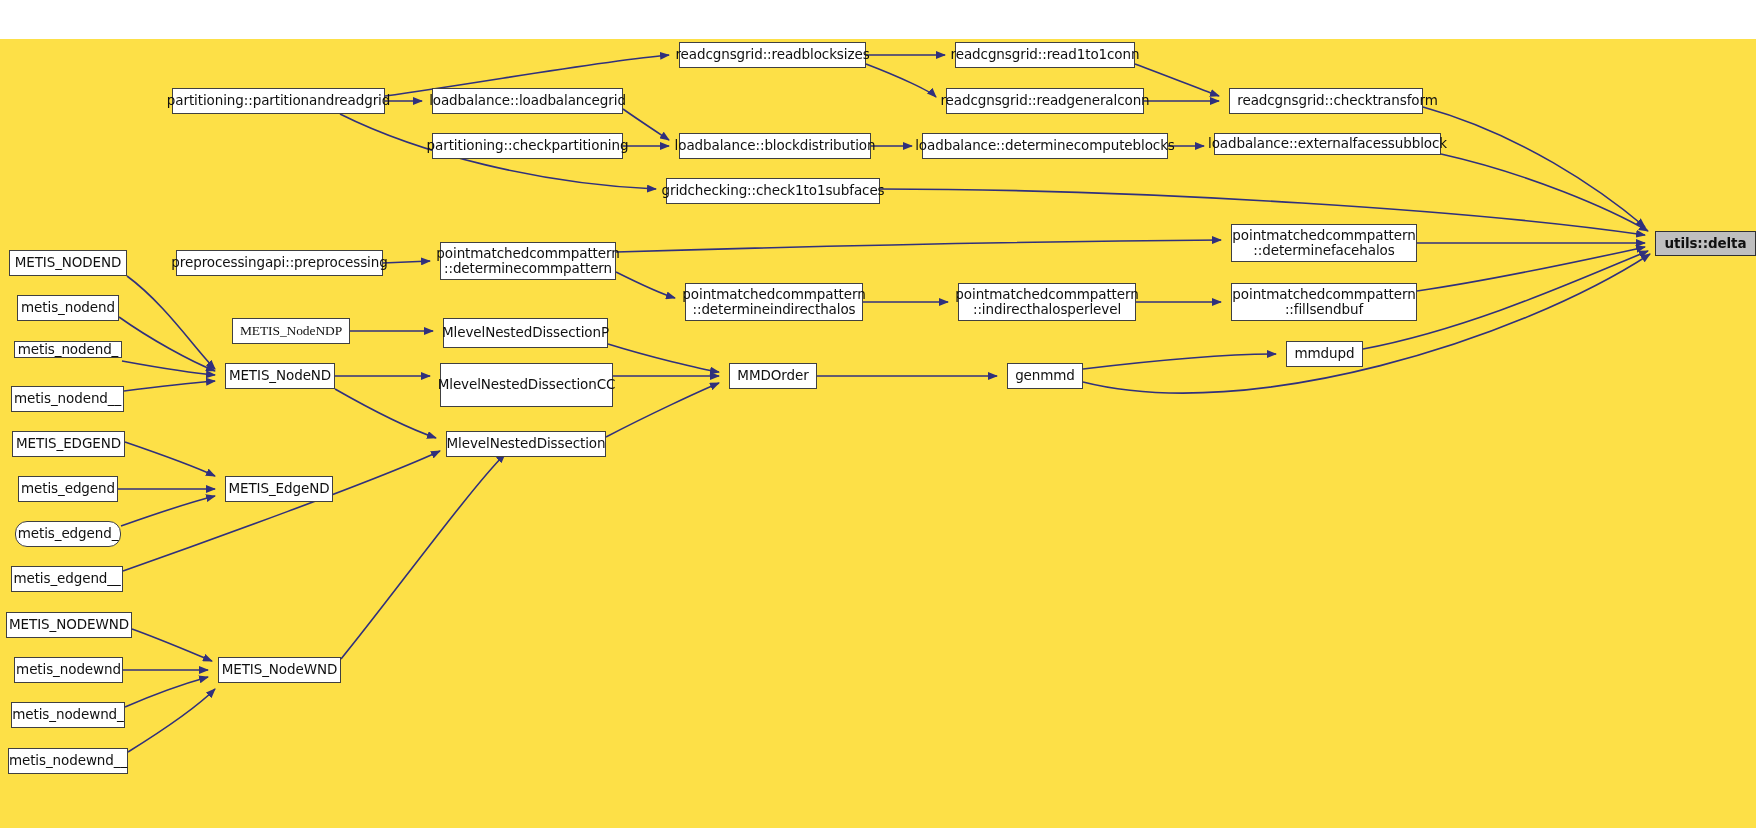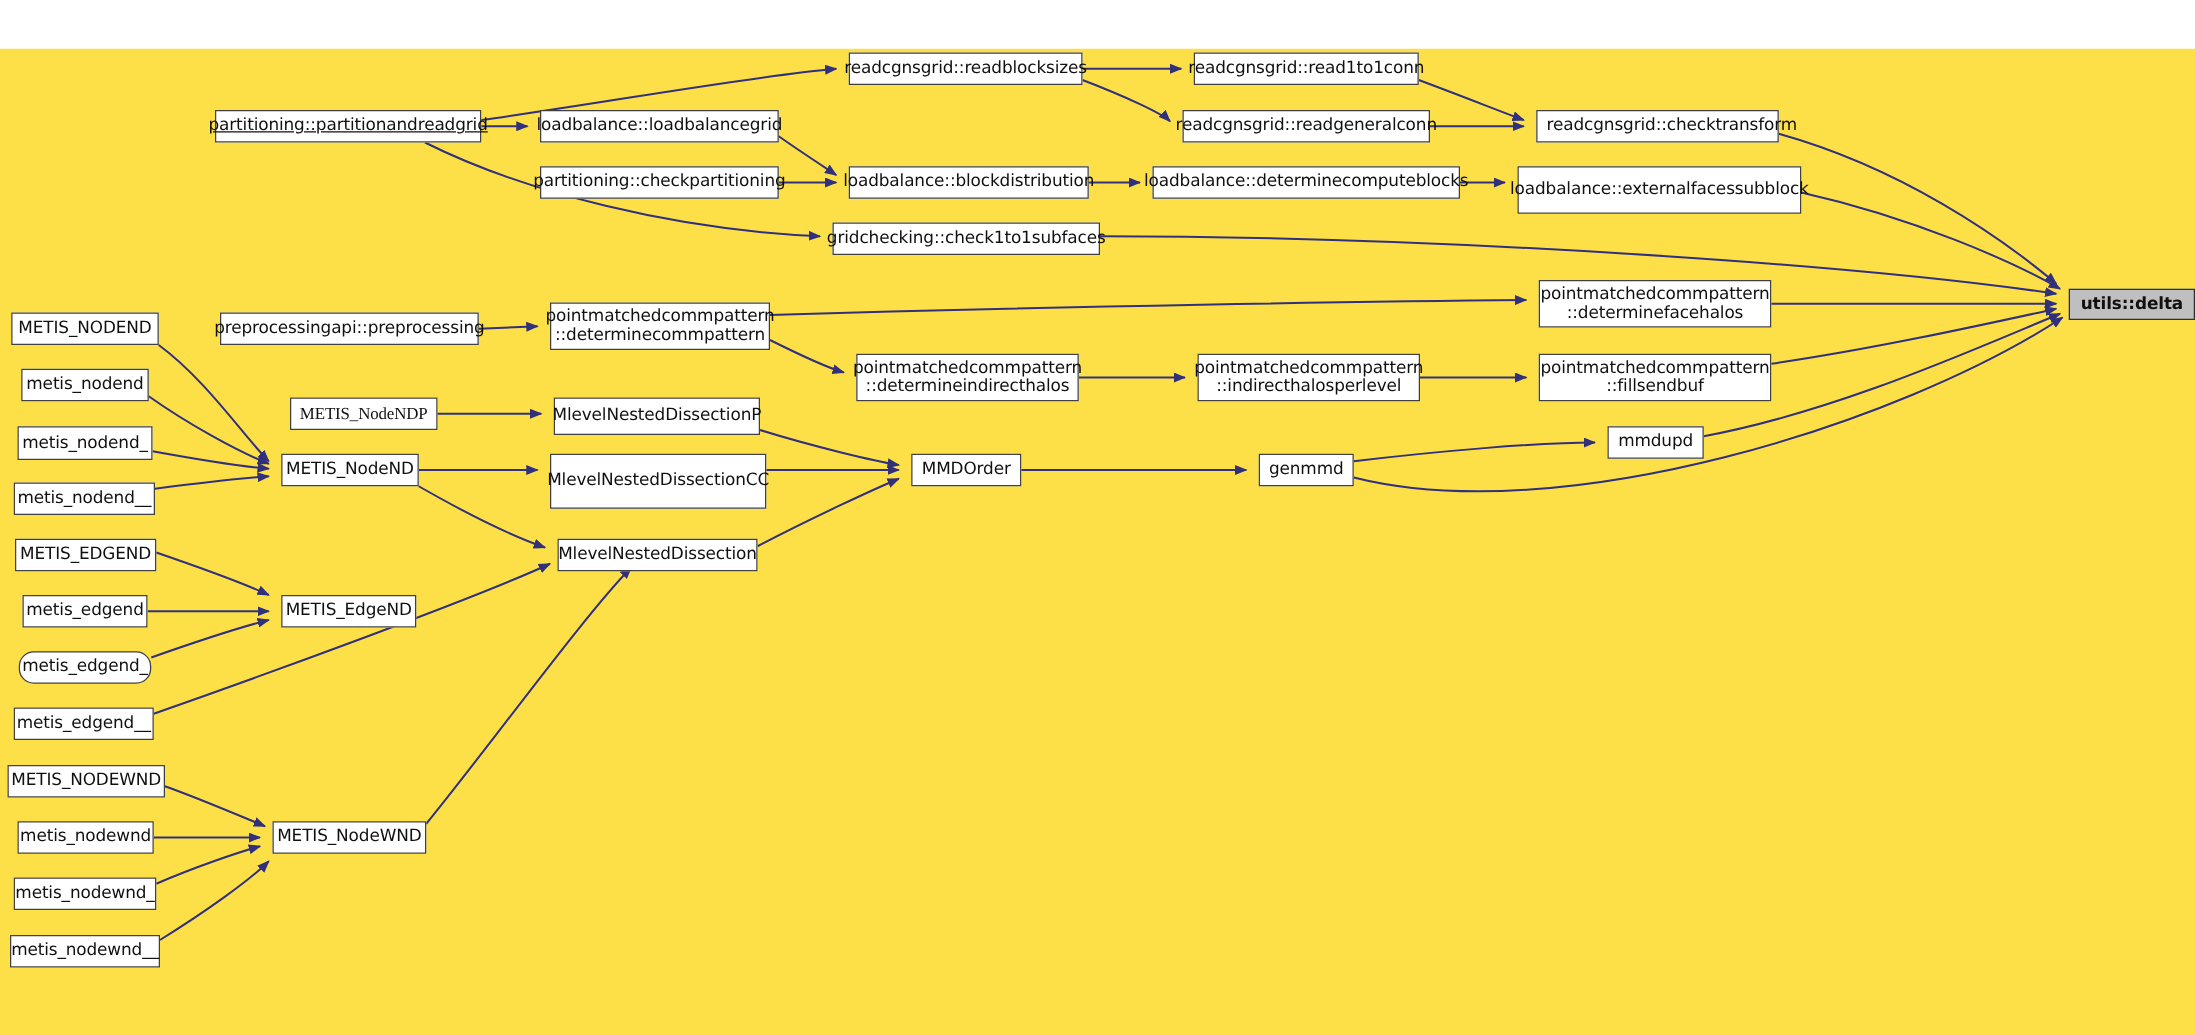--- a/index.html
+++ b/index.html
@@ -100,46 +100,46 @@
         <path d="M 132,590 C 160,600 195,615 212,622" fill="none" stroke="#30307c" stroke-width="1.6" marker-end="url(#arrow)"></path>
         <path d="M 123,631 L 208,631" fill="none" stroke="#30307c" stroke-width="1.6" marker-end="url(#arrow)"></path>
         <path d="M 125,668 C 155,655 190,643 208,638" fill="none" stroke="#30307c" stroke-width="1.6" marker-end="url(#arrow)"></path>
         <path d="M 128,713 C 165,690 200,665 215,650" fill="none" stroke="#30307c" stroke-width="1.6" marker-end="url(#arrow)"></path>
         <path d="M 341,620 C 390,560 470,450 505,415" fill="none" stroke="#30307c" stroke-width="1.6" marker-end="url(#arrow)"></path>
       </g>
   </svg>
   <div id="nodes">
       <div class="node" style="left: 679px; top: 3px; width: 187px; height: 26px;">readcgnsgrid::readblocksizes</div>
       <div class="node" style="left: 955px; top: 3px; width: 180px; height: 26px;">readcgnsgrid::read1to1conn</div>
-      <div class="node" style="left: 172px; top: 49px; width: 213px; height: 26px; text-decoration: underline;">partitioning::partitionandreadgrid</div>
+      <div class="node" style="left: 172px; top: 49px; width: 213px; height: 26px;">partitioning::partitionandreadgrid</div>
       <div class="node" style="left: 432px; top: 49px; width: 191px; height: 26px;">loadbalance::loadbalancegrid</div>
       <div class="node" style="left: 946px; top: 49px; width: 198px; height: 26px;">readcgnsgrid::readgeneralconn</div>
       <div class="node" style="left: 1229px; top: 49px; width: 194px; height: 26px; padding-left: 27px;">readcgnsgrid::checktransform</div>
       <div class="node" style="left: 432px; top: 94px; width: 191px; height: 26px;">partitioning::checkpartitioning</div>
       <div class="node" style="left: 679px; top: 94px; width: 192px; height: 26px;">loadbalance::blockdistribution</div>
       <div class="node" style="left: 922px; top: 94px; width: 246px; height: 26px;">loadbalance::determinecomputeblocks</div>
-      <div class="node" style="left: 1214px; top: 94px; width: 227px; height: 38px;">loadbalance::externalfacessubblock</div>
+      <div class="node" style="left: 1214px; top: 94px; width: 227px; height: 22px;">loadbalance::externalfacessubblock</div>
       <div class="node" style="left: 666px; top: 139px; width: 214px; height: 26px;">gridchecking::check1to1subfaces</div>
       <div class="node" style="left: 1231px; top: 185px; width: 186px; height: 38px;">pointmatchedcommpattern
 ::determinefacehalos</div>
       <div class="node highlight" style="left: 1655px; top: 192px; width: 101px; height: 25px; font-weight: bold;">utils::delta</div>
       <div class="node" style="left: 9px; top: 211px; width: 118px; height: 26px;">METIS_NODEND</div>
       <div class="node" style="left: 176px; top: 211px; width: 207px; height: 26px; text-align: right;">preprocessingapi::preprocessing</div>
       <div class="node" style="left: 440px; top: 203px; width: 176px; height: 38px;">pointmatchedcommpattern
 ::determinecommpattern</div>
       <div class="node" style="left: 685px; top: 244px; width: 178px; height: 38px;">pointmatchedcommpattern
 ::determineindirecthalos</div>
       <div class="node" style="left: 958px; top: 244px; width: 178px; height: 38px;">pointmatchedcommpattern
 ::indirecthalosperlevel</div>
       <div class="node" style="left: 1231px; top: 244px; width: 186px; height: 38px;">pointmatchedcommpattern
 ::fillsendbuf</div>
       <div class="node" style="left: 17px; top: 256px; width: 102px; height: 26px;">metis_nodend</div>
       <div class="node" style="left: 232px; top: 279px; width: 118px; height: 26px; font-family: Liberation Serif, serif;">METIS_NodeNDP</div>
       <div class="node" style="left: 443px; top: 279px; width: 165px; height: 30px;">MlevelNestedDissectionP</div>
-      <div class="node" style="left: 14px; top: 302px; width: 108px; height: 27px;">metis_nodend_</div>
+      <div class="node" style="left: 14px; top: 302px; width: 108px; height: 17px;">metis_nodend_</div>
       <div class="node" style="left: 1286px; top: 302px; width: 77px; height: 26px;">mmdupd</div>
       <div class="node" style="left: 225px; top: 324px; width: 110px; height: 26px;">METIS_NodeND</div>
       <div class="node" style="left: 440px; top: 324px; width: 173px; height: 44px;">MlevelNestedDissectionCC</div>
       <div class="node" style="left: 729px; top: 324px; width: 88px; height: 26px;">MMDOrder</div>
       <div class="node" style="left: 1007px; top: 324px; width: 76px; height: 26px;">genmmd</div>
       <div class="node" style="left: 11px; top: 347px; width: 113px; height: 26px;">metis_nodend__</div>
       <div class="node" style="left: 12px; top: 392px; width: 113px; height: 26px;">METIS_EDGEND</div>
       <div class="node" style="left: 446px; top: 392px; width: 160px; height: 26px;">MlevelNestedDissection</div>
       <div class="node" style="left: 18px; top: 437px; width: 100px; height: 26px;">metis_edgend</div>
       <div class="node" style="left: 225px; top: 437px; width: 108px; height: 26px;">METIS_EdgeND</div>

